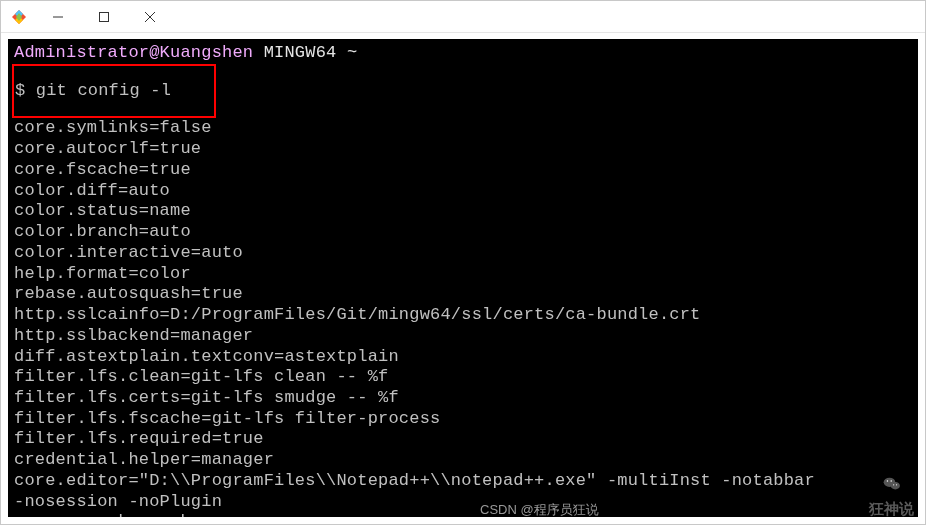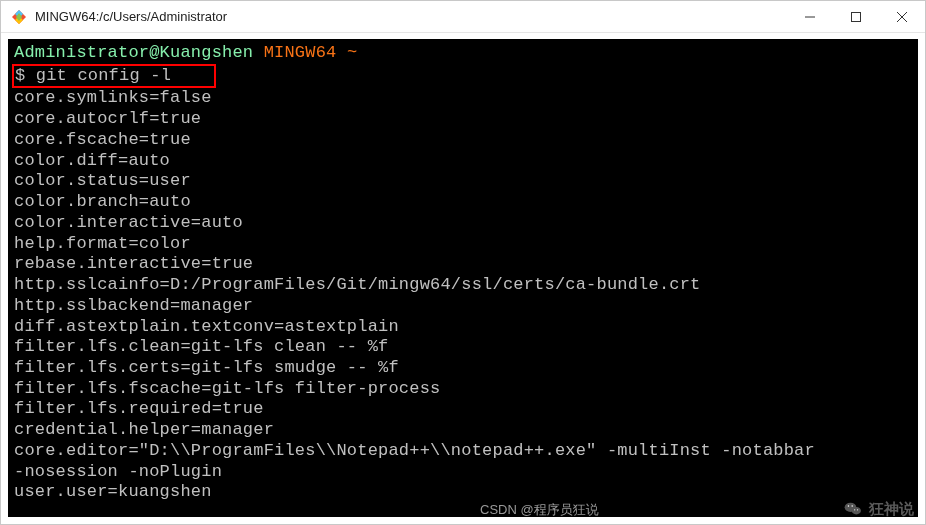--- a/index.html
+++ b/index.html
@@ -69,39 +69,40 @@
       border-top: 6px solid #ffffff;
       padding: 4px 6px;
       font-family: "Consolas", "Courier New", monospace;
       font-size: 17px;
       line-height: 1.22;
       color: #c0c0c0;
       white-space: pre;
       overflow: hidden;
       letter-spacing: 0.2px;
     }
-    .prompt-user { color: #86efac; }
-    .prompt-sys { color: #f97316; }
+    .prompt-user { color: #f0abfc; }
+    .prompt-sys { color: #e5e5e5; }
     .highlight-box {
       border: 2px solid #ff0000;
       display: inline-block;
-      padding: 0 1px;
+      padding: 15px 1px;
       margin-left: -2px;
     }
     .watermark-right {
       position: absolute;
       bottom: 6px;
       right: 12px;
       display: flex;
       align-items: center;
       gap: 6px;
       font-size: 15px;
       color: #5a5a5a;
       font-weight: 600;
       font-family: "Microsoft YaHei", sans-serif;
+      flex-direction: column;
     }
     .wechat-icon {
       width: 20px;
       height: 20px;
     }
     .watermark-left {
       position: absolute;
       bottom: 6px;
       left: 480px;
       font-size: 13px;
@@ -116,21 +117,20 @@
 <div class="window">
   <div class="titlebar">
     <div class="titlebar-icon">
       <svg width="16" height="16" viewBox="0 0 16 16">
         <polygon points="8,1 15,8 8,15 1,8" fill="#F05033"></polygon>
         <polygon points="8,1 12,5 8,9 4,5" fill="#4FC3F7"></polygon>
         <polygon points="8,7 12,11 8,15 4,11" fill="#FFC107"></polygon>
         <polygon points="8,4 11,8 8,12 5,8" fill="#8BC34A"></polygon>
       </svg>
     </div>
-    <div class="titlebar-title">MINGW64:/c/Users/Administrator</div>
     <div class="titlebar-controls">
       <div class="titlebar-btn">
         <svg width="10" height="10">
             <line x1="0" y1="5" x2="10" y2="5"></line>
           </svg>
       </div>
       <div class="titlebar-btn">
         <svg width="10" height="10">
             <rect x="0.5" y="0.5" width="9" height="9"></rect>
           </svg>
@@ -143,25 +143,25 @@
       </div>
     </div>
   </div>
 
   <div class="terminal"><span class="prompt-user">Administrator@Kuangshen</span> <span class="prompt-sys">MINGW64</span> <span class="prompt-sys">~</span>
 <span class="highlight-box"><span>$</span> <span>git config -l</span>    </span>
 <span>core.symlinks=false</span>
 <span>core.autocrlf=true</span>
 <span>core.fscache=true</span>
 <span>color.diff=auto</span>
-<span>color.status=user</span>
+<span>color.status=name</span>
 <span>color.branch=auto</span>
 <span>color.interactive=auto</span>
 <span>help.format=color</span>
-<span>rebase.interactive=true</span>
+<span>rebase.autosquash=true</span>
 <span>http.sslcainfo=D:/ProgramFiles/Git/mingw64/ssl/certs/ca-bundle.crt</span>
 <span>http.sslbackend=manager</span>
 <span>diff.astextplain.textconv=astextplain</span>
 <span>filter.lfs.clean=git-lfs clean -- %f</span>
 <span>filter.lfs.certs=git-lfs smudge -- %f</span>
 <span>filter.lfs.fscache=git-lfs filter-process</span>
 <span>filter.lfs.required=true</span>
 <span>credential.helper=manager</span>
 <span>core.editor="D:\\ProgramFiles\\Notepad++\\notepad++.exe" -multiInst -notabbar </span>
 <span>-nosession -noPlugin</span>

